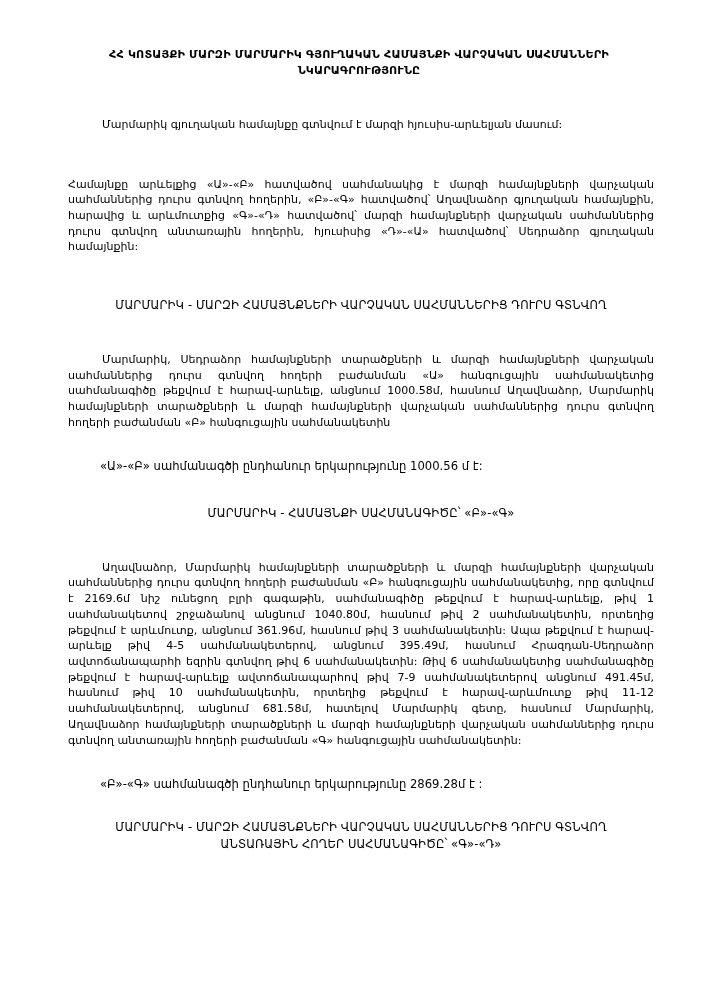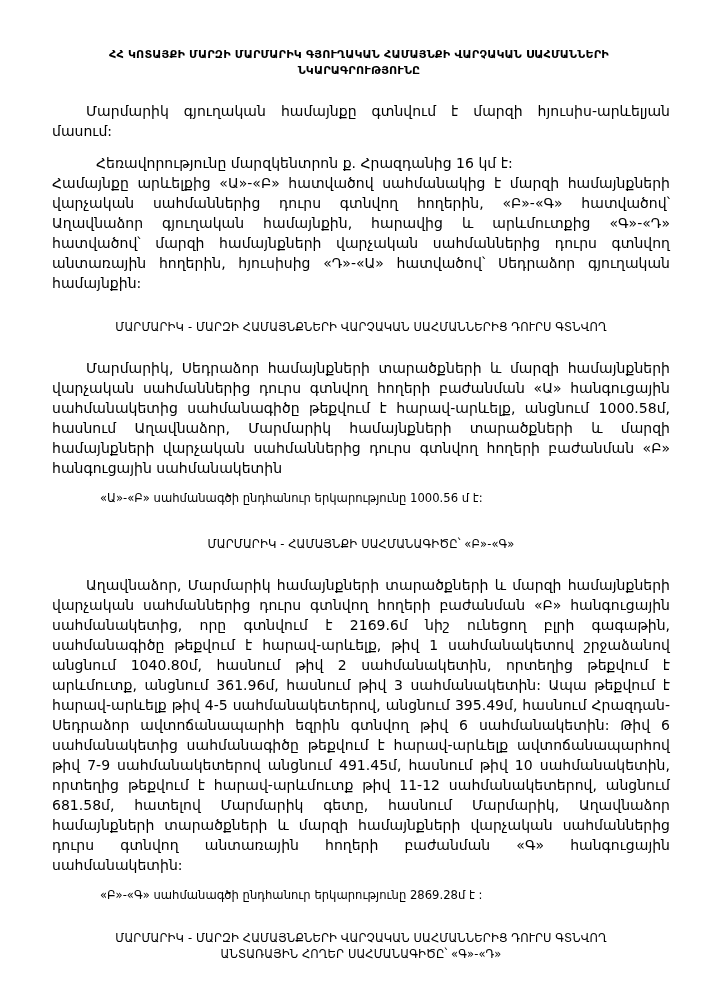--- a/index.html
+++ b/index.html
@@ -38,25 +38,25 @@
     font-weight: normal;
     line-height: 1.45;
     text-align: center;
     letter-spacing: 0.1px;
     margin: 0 4px;
   }
   .section-heading .ln {
     display: block;
   }
   .para {
-    font-size: 14px;
+    font-size: 11px;
     line-height: 1.43;
     text-align: justify;
     text-justify: inter-word;
-    margin: 0;
+    margin: 16px;
     letter-spacing: 0.02px;
   }
   .para.indent {
     text-indent: 34px;
   }
   .para.center-ish {
     text-indent: 44px;
   }
   .sp-8  { height: 8px; }
   .sp-12 { height: 12px; }
@@ -81,21 +81,20 @@
     <span class="ln">ՀՀ ԿՈՏԱՅՔԻ ՄԱՐԶԻ ՄԱՐՄԱՐԻԿ ԳՅՈՒՂԱԿԱՆ ՀԱՄԱՅՆՔԻ ՎԱՐՉԱԿԱՆ ՍԱՀՄԱՆՆԵՐԻ</span>
     <span class="ln">ՆԿԱՐԱԳՐՈՒԹՅՈՒՆԸ</span>
   </div>
 
   <div class="sp-22"></div>
 
   <p class="para indent">Մարմարիկ գյուղական համայնքը գտնվում    է մարզի հյուսիս-արևելյան մասում:</p>
 
   <div class="sp-12"></div>
 
-  <p class="para center-ish no-justify-last">Հեռավորությունը մարզկենտրոն ք. Հրազդանից 16 կմ է:</p>
 
   <p class="para">Համայնքը արևելքից «Ա»-«Բ» հատվածով սահմանակից է մարզի համայնքների վարչական սահմաններից դուրս գտնվող հողերին,    «Բ»-«Գ» հատվածով՝ Աղավնաձոր գյուղական համայնքին, հարավից և արևմուտքից «Գ»-«Դ» հատվածով՝ մարզի համայնքների վարչական սահմաններից դուրս գտնվող անտառային հողերին, հյուսիսից «Դ»-«Ա» հատվածով՝ Սեդրաձոր գյուղական համայնքին:</p>
 
   <div class="sp-26"></div>
 
   <div class="section-heading">
     <span class="ln">ՄԱՐՄԱՐԻԿ -  ՄԱՐԶԻ ՀԱՄԱՅՆՔՆԵՐԻ ՎԱՐՉԱԿԱՆ ՍԱՀՄԱՆՆԵՐԻՑ ԴՈՒՐՍ ԳՏՆՎՈՂ</span>
   </div>
 
   <div class="sp-22"></div>

